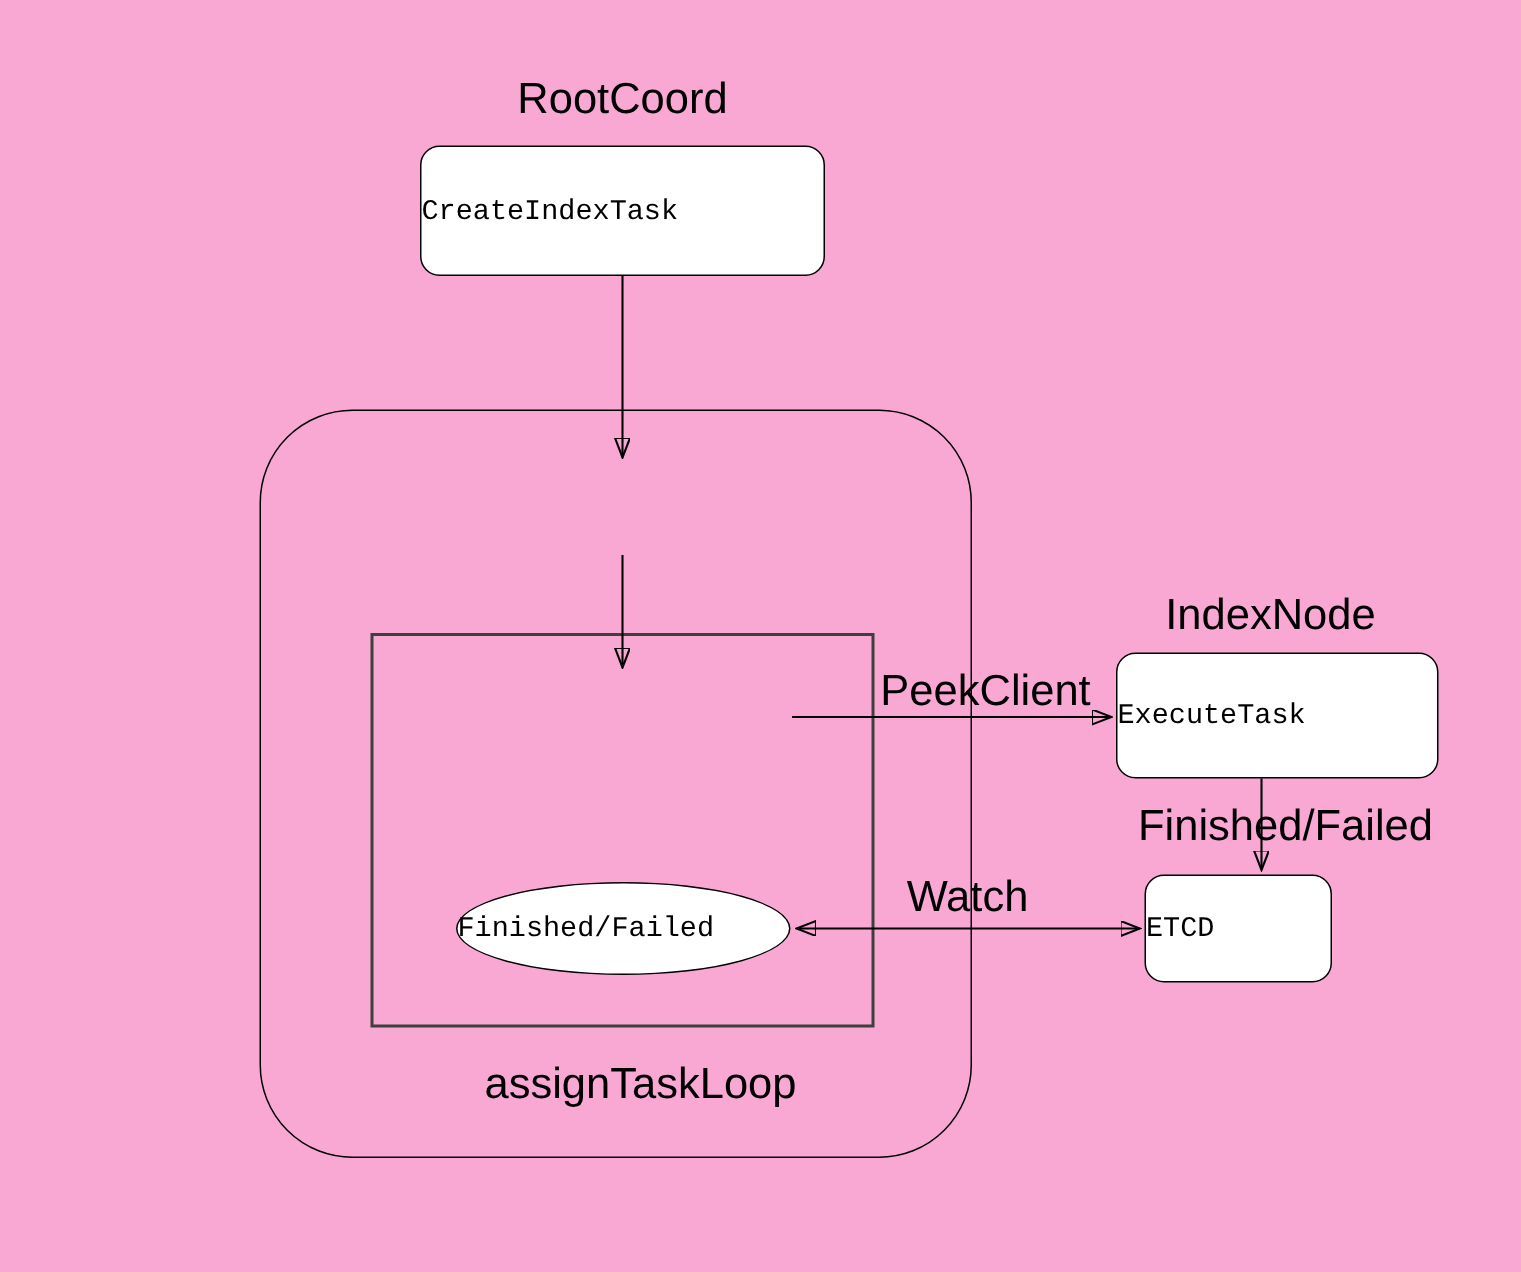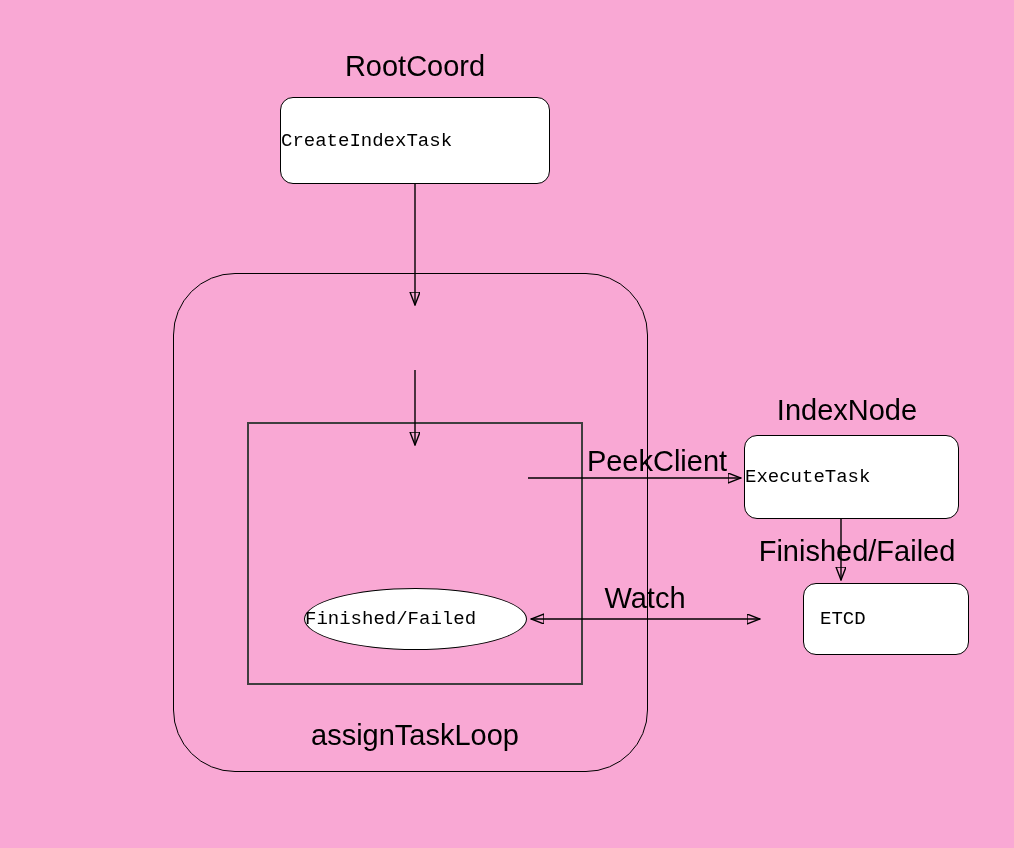--- a/index.html
+++ b/index.html
@@ -66,37 +66,37 @@
 </head>
 <body>
 
 <div class="canvas">
 
   <div class="group-outer"></div>
   <div class="group-inner"></div>
 
   <div class="lbl" style="left:290px; top:49px; width:250px;">RootCoord</div>
   <div class="lbl" style="left:747px; top:393px; width:200px;">IndexNode</div>
-  <div class="lbl" style="left:290px; top:706px; width:250px;margin-top:12px;">assignTaskLoop</div>
+  <div class="lbl" style="left:302px; top:706px; width:250px;">assignTaskLoop</div>
 
   <div class="node rounded-rect" style="left:280px; top:97px; width:270px; height:87px;">
     <span>CreateIndexTask</span>
   </div>
 
 
 
   <div class="node ellipse" style="left:304px; top:588px; width:223px; height:62px;">
     <span>Finished/Failed</span>
   </div>
 
   <div class="node rounded-rect" style="left:744px; top:435px; width:215px; height:84px;">
     <span>ExecuteTask</span>
   </div>
 
-  <div class="node rounded-rect" style="left:803px; top:583px; width:166px; height:72px;padding-left:16px;">
+  <div class="node rounded-rect" style="left:763px; top:583px; width:125px; height:72px;">
     <span>ETCD</span>
   </div>
 
   <div class="lbl" style="left:577px; top:444px; width:160px;">PeekClient</div>
   <div class="lbl" style="left:585px; top:581px; width:120px;">Watch</div>
   <div class="lbl" style="left:737px; top:534px; width:240px;">Finished/Failed</div>
 
   <svg class="arrows" viewBox="0 0 1014 848" xmlns="http://www.w3.org/2000/svg">
     <defs>
       <marker id="arrowhead" markerUnits="userSpaceOnUse" markerWidth="14" markerHeight="11" refX="13" refY="5" orient="auto">

